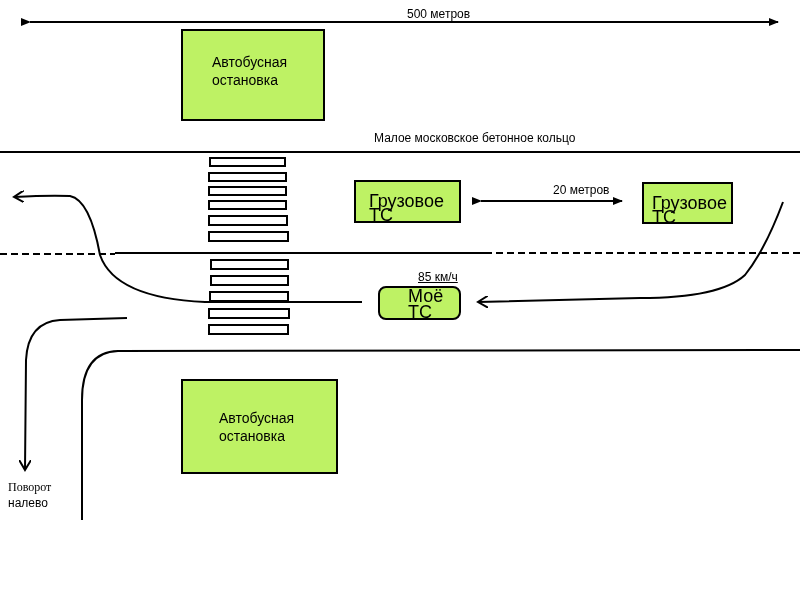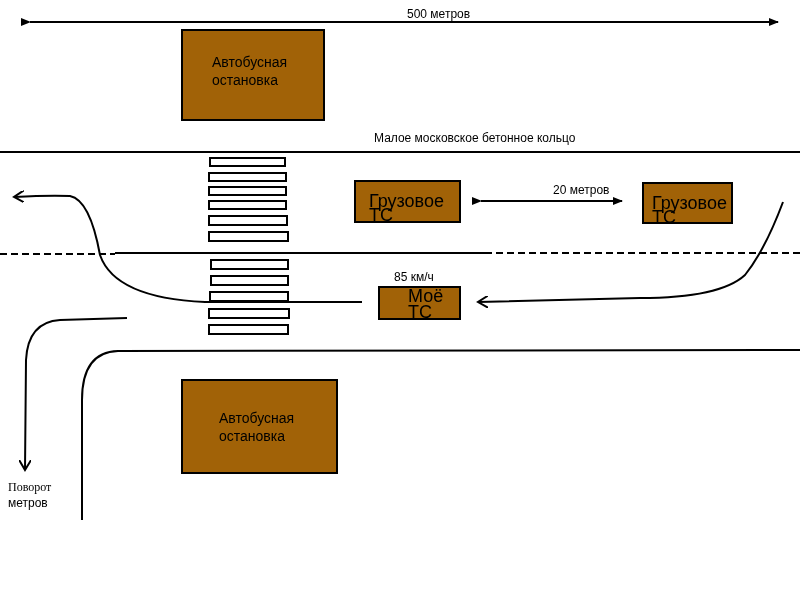--- a/index.html
+++ b/index.html
@@ -1,20 +1,20 @@
 <!DOCTYPE html>
 <html><head>
 <meta charset="utf-8">
 <style>
   html, body { margin: 0; padding: 0; background: #ffffff; }
   body { width: 800px; height: 600px; position: relative; overflow: hidden;
          font-family: "Liberation Sans", sans-serif; color: #000; }
   svg.canvas { position: absolute; left: 0; top: 0; }
   .lbl { position: absolute; font-size: 12px; line-height: 14px; white-space: nowrap; }
-  .box { position: absolute; border: 2px solid #000; box-sizing: border-box; background: #a16207; text-decoration: underline; }
+  .box { position: absolute; border: 2px solid #000; box-sizing: border-box; background: #bef264; text-decoration: underline; }
   .boxtext { position: absolute; font-size: 14px; line-height: 17px; }
   .small { font-size: 18px; line-height: 14px; }
 </style>
 </head>
 <body>
 
 <svg class="canvas" width="800" height="600" viewBox="0 0 800 600">
   <defs>
     <marker id="ah" markerWidth="10" markerHeight="8" refX="9" refY="4" orient="auto" markerUnits="userSpaceOnUse">
       <path d="M0,0 L10,4 L0,8 z" fill="#000"></path>
@@ -63,25 +63,25 @@
 </div>
 
 <div class="box" style="left:354px; top:180px; width:107px; height:43px;">
   <div class="boxtext small" style="left:13px; top:12px;">Грузовое ТС</div>
 </div>
 <div class="lbl" style="left:521px; top:183px;margin-left:32px;">20 метров</div>
 <div class="box" style="left:642px; top:182px; width:91px; height:42px;">
   <div class="boxtext small" style="left:8px; top:12px;">Грузовое ТС</div>
 </div>
 
-<div class="lbl" style="left:394px; top:270px;">85 км/ч</div>
-<div class="box" style="left:378px; top:286px; width:83px; height:34px;">
+<div class="lbl" style="left:418px; top:270px;text-decoration:underline;">85 км/ч</div>
+<div class="box" style="left:378px; top:286px; width:83px; height:34px;border-radius:8px;">
   <div class="boxtext small" style="left:28px; top:1px;">Моё</div>
   <div class="boxtext small" style="left:28px; top:17px;">ТС</div>
 </div>
 
 <div class="box" style="left:181px; top:379px; width:157px; height:95px;">
   <div class="boxtext" style="left:36px; top:29px;">Автобусная</div>
   <div class="boxtext" style="left:36px; top:47px;">остановка</div>
 </div>
 
 <div class="lbl" style="left:8px; top:480px;font-family:Liberation Serif, serif;">Поворот</div>
-<div class="lbl" style="left:8px; top:496px;">метров</div>
+<div class="lbl" style="left:8px; top:496px;">налево</div>
 
 </body></html>

